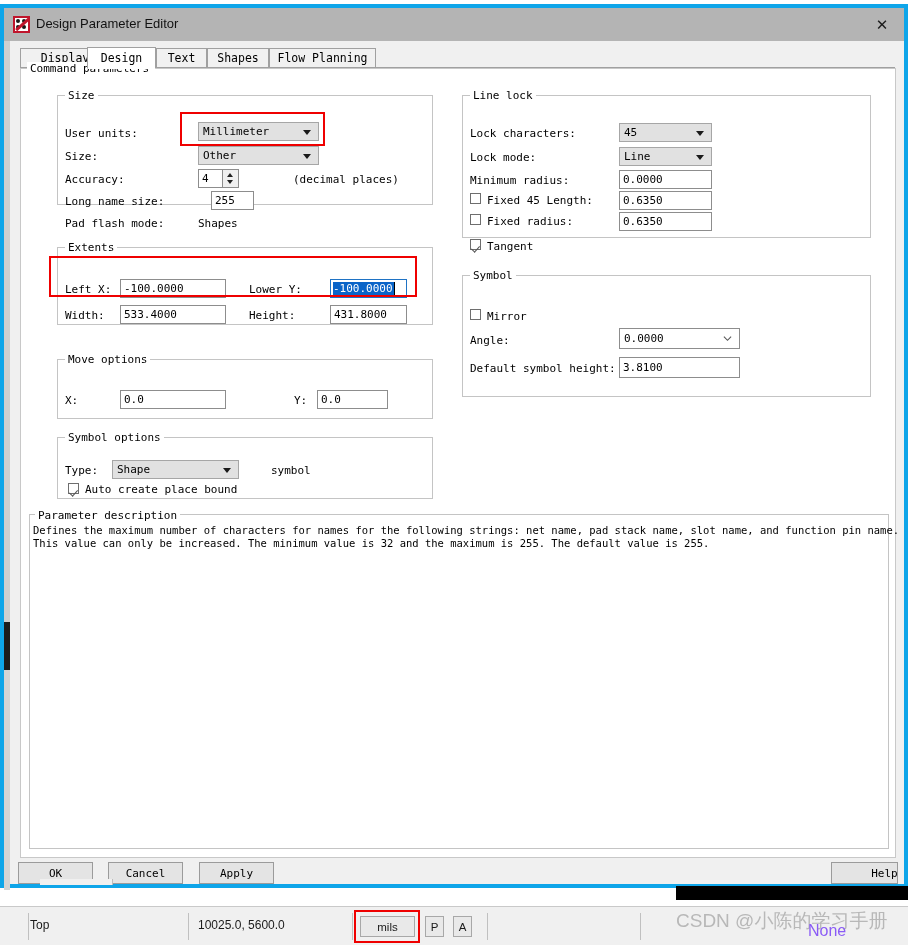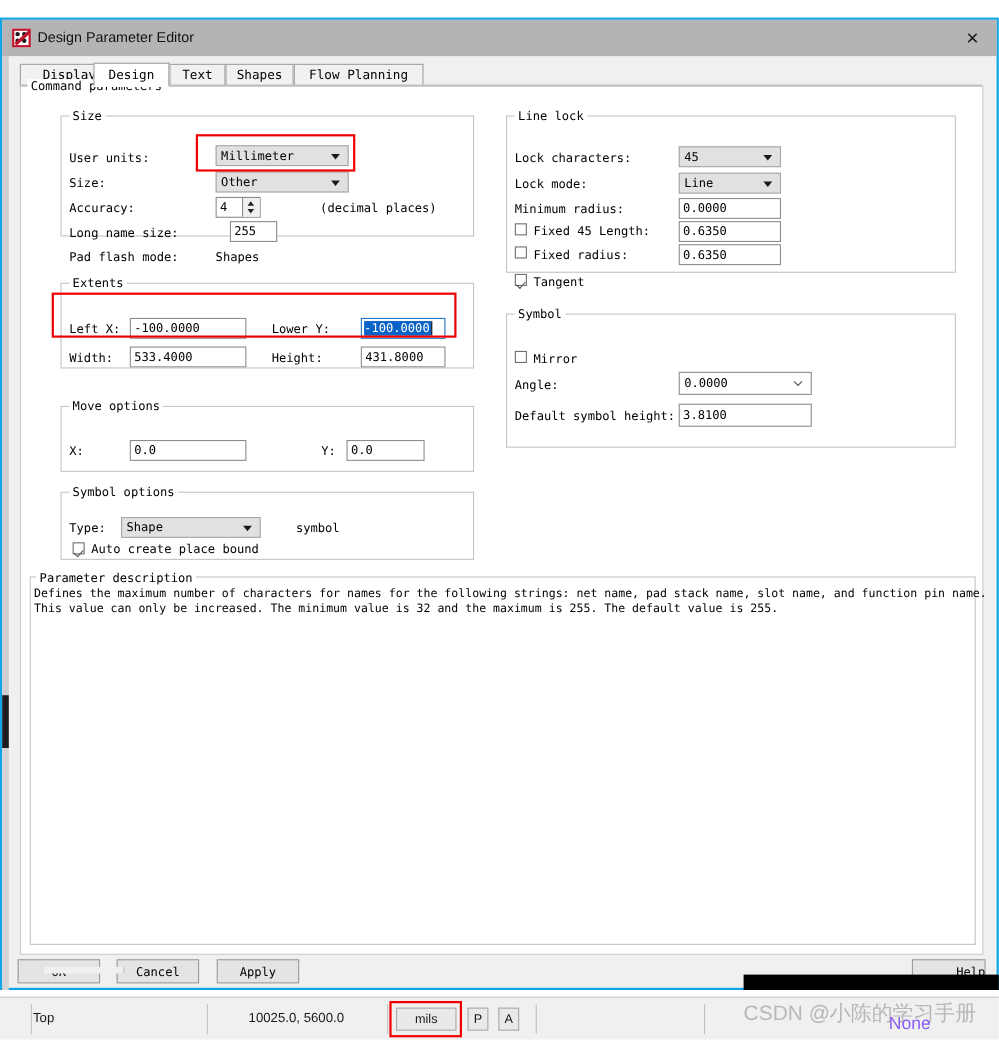--- a/index.html
+++ b/index.html
@@ -7,23 +7,23 @@
     width:908px;height:945px;
     background:#ffffff;
     font-family:"DejaVu Sans Mono","Liberation Mono",monospace;
     font-size:11px;
     color:#000;
     overflow:hidden;
     position:relative;
   }
   
   #window{
-    position:absolute;left:0;top:16px;width:908px;height:884px;
+    position:absolute;left:0;top:4px;width:908px;height:884px;
     background:#f0f0f0;
-    border:2px solid #0ea5e9;
+    border:4px solid #0ea5e9;
     box-sizing:border-box;
   }
   #titlebar{
     position:absolute;left:0;top:0;width:100%;height:33px;
     background:#b4b4b4;
     box-sizing:border-box;
   }
   #titlebar .ticon{
     position:absolute;left:9px;top:8px;width:17px;height:17px;
     background:#ffffff;border:2px solid #c0152c;box-sizing:border-box;
@@ -207,21 +207,21 @@
     <div id="title-text">Design Parameter Editor</div>
     <div id="close-btn">✕</div>
   </div>
 
   <div id="tabstrip">
     <div class="tabline"></div>
     <div class="tab" style="left:0px;width:90px;">Display</div>
     <div class="tab active" style="left:67px;width:69px;">Design</div>
     <div class="tab" style="left:136px;width:51px;">Text</div>
     <div class="tab" style="left:187px;width:62px;">Shapes</div>
-    <div class="tab" style="left:249px;width:118px;">Flow Planning</div>
+    <div class="tab" style="left:249px;width:107px;">Flow Planning</div>
     <div class="tab" style="left:350px;width:55px;margin-top:24px;">Route</div>
   </div>
 
   <div id="cmdframe">
     <div class="legend" style="left:6px;top:-7px;">Command parameters</div>
 
     <div class="gbox" style="left:36px;top:26px;width:376px;height:110px;"></div>
     <div class="legend" style="left:44px;top:20px;">Size</div>
 
     <div class="lbl" style="left:44px;top:58px;">User units:</div>
@@ -378,21 +378,21 @@
   <div id="leftgrey"></div>
 </div>
 
 <div id="bottomstub"></div>
 <div id="blackbar"></div>
 
 <div id="statusbar">
   <div class="sep" style="left:28px;"></div>
   <div class="stext" style="left:30px;top:11px;">Top</div>
   <div class="sep" style="left:188px;"></div>
-  <div class="stext" style="left:198px;top:11px;margin-left:28px;">10025.0, 5600.0</div>
+  <div class="stext" style="left:198px;top:11px;">10025.0, 5600.0</div>
   <div class="sep" style="left:352px;"></div>
   <div class="sbtn" style="left:360px;top:9px;width:55px;">mils</div>
   <div class="sbtn" style="left:425px;top:9px;width:19px;">P</div>
   <div class="sbtn" style="left:453px;top:9px;width:19px;">A</div>
   <div class="sep" style="left:487px;"></div>
   <div class="sep" style="left:640px;"></div>
   <div class="redbox" style="left:354px;top:3px;width:66px;height:33px;"></div>
 </div>
 
 <div id="watermark">CSDN @小陈的学习手册</div>

